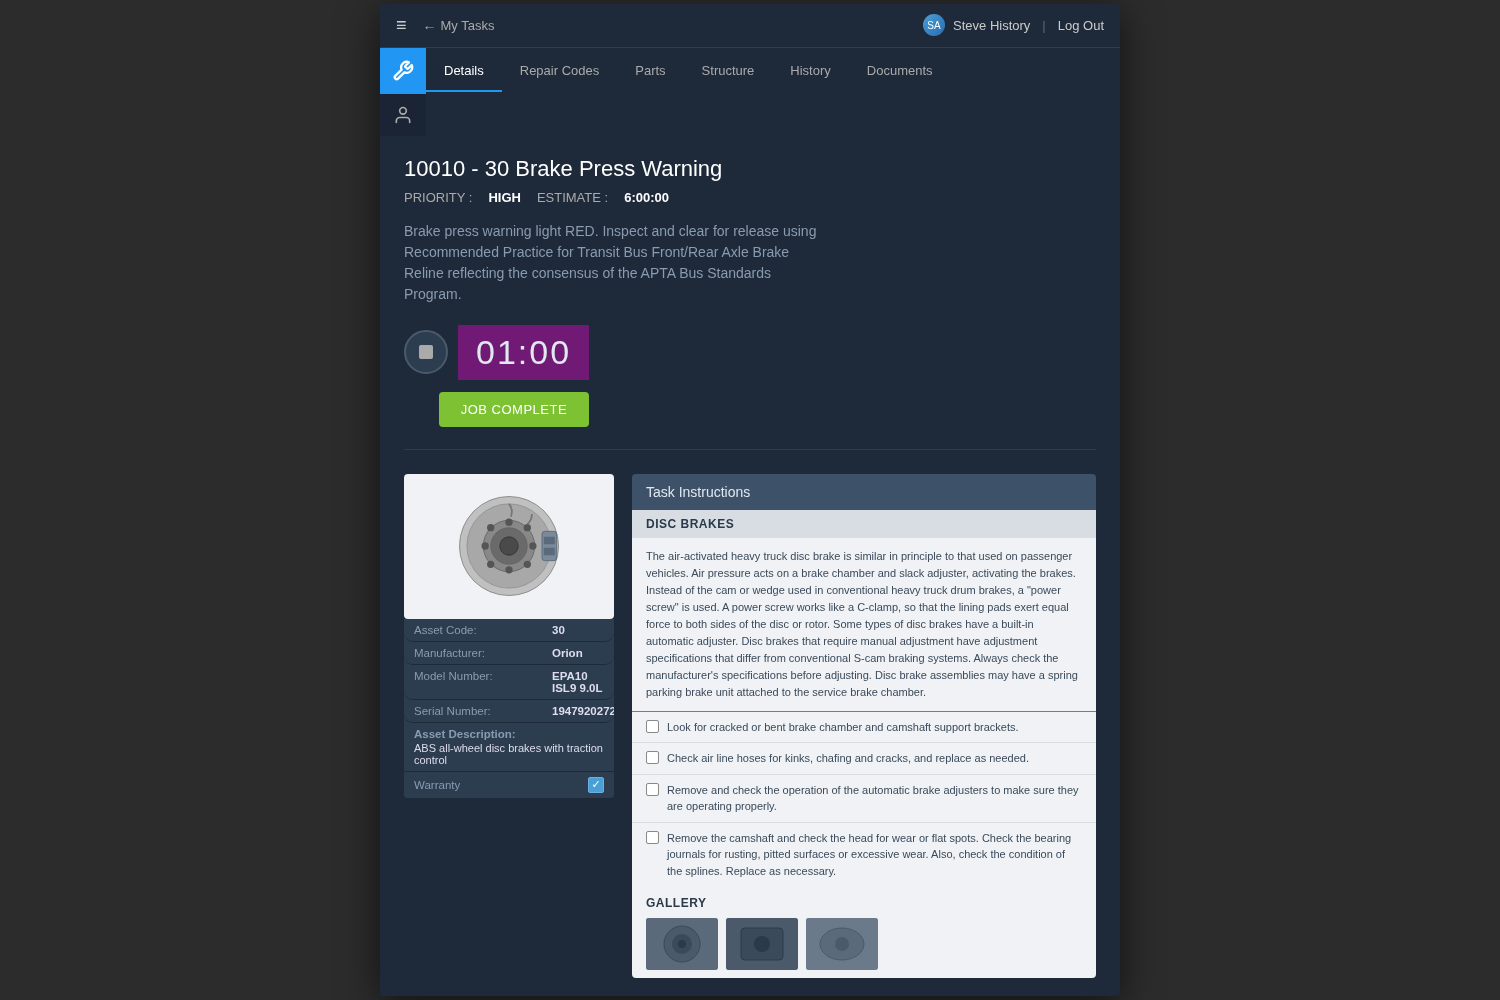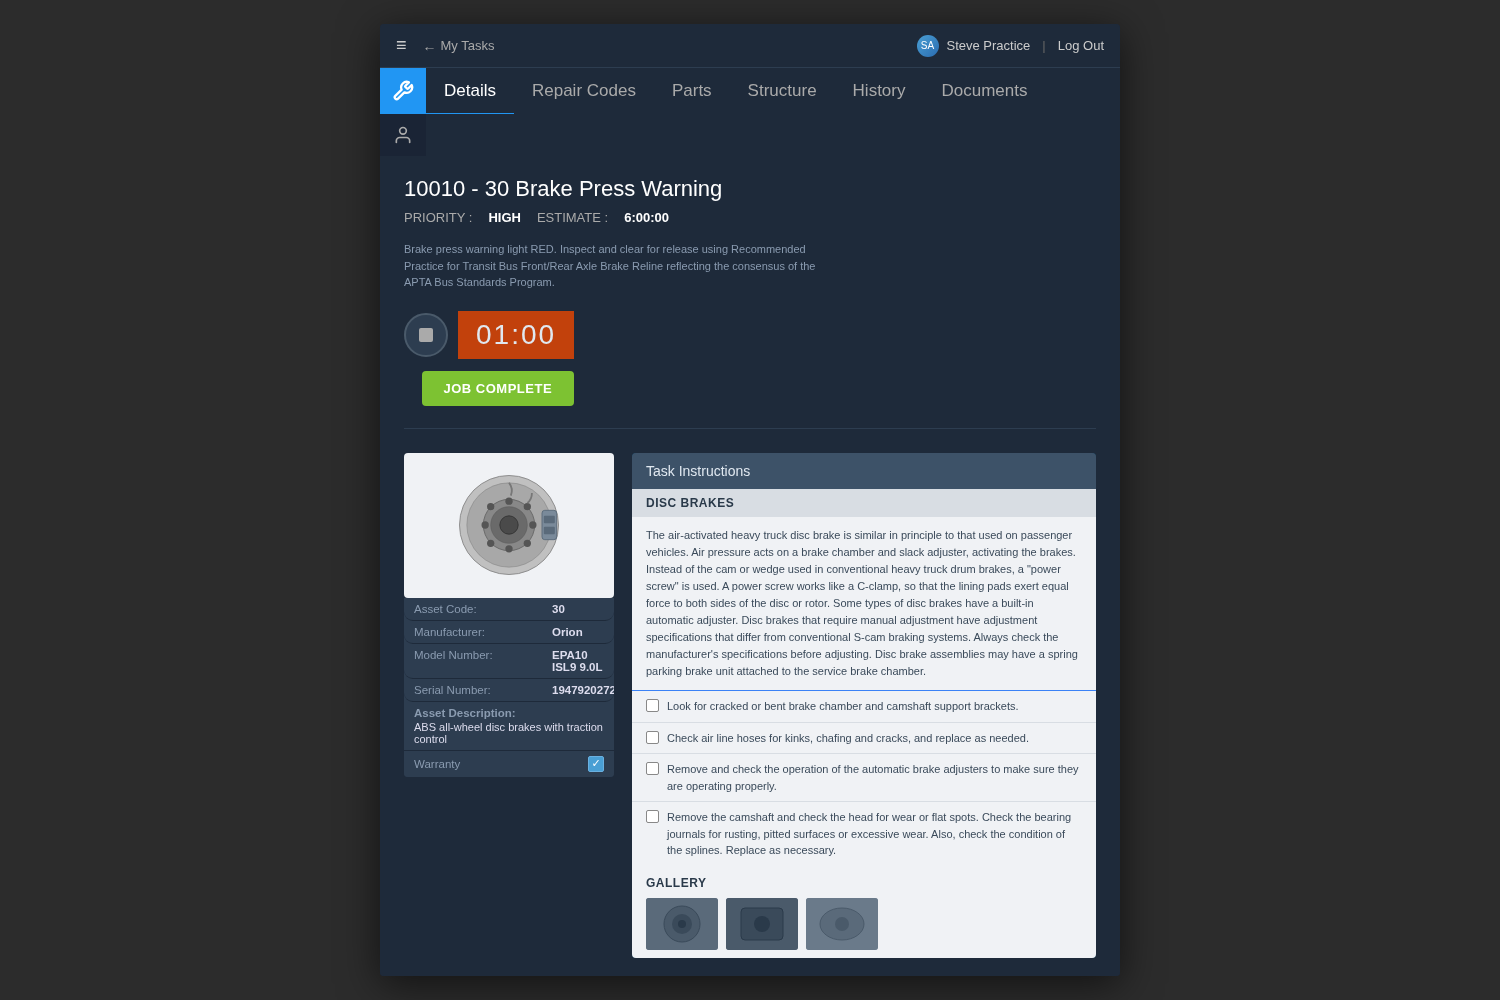--- a/index.html
+++ b/index.html
@@ -80,21 +80,21 @@
       height: 46px;
       background: #2196f3;
       display: flex;
       align-items: center;
       justify-content: center;
       flex-shrink: 0;
     }
     .sidebar-icon svg { width: 22px; height: 22px; }
     .tab-item {
       padding: 12px 18px;
-      font-size: 17px;
+      font-size: 13px;
       color: #aaa;
       cursor: pointer;
       border-bottom: 2px solid transparent;
       margin-bottom: -2px;
       white-space: nowrap;
     }
     .tab-item.active {
       color: #fff;
       border-bottom: 2px solid #2196f3;
     }
@@ -129,21 +129,21 @@
     .job-meta {
       display: flex;
       align-items: center;
       gap: 16px;
       font-size: 13px;
       color: #aaa;
       margin-bottom: 16px;
     }
     .job-meta strong { color: #fff; font-weight: 700; }
     .job-description {
-      font-size: 11px;
+      font-size: 14px;
       color: #8a9bb0;
       line-height: 1.5;
       max-width: 420px;
     }
     .job-header-right {
       display: flex;
       flex-direction: column;
       align-items: flex-end;
       gap: 12px;
       flex-shrink: 0;
@@ -160,35 +160,35 @@
       border: 2px solid #4a5a6a;
       display: flex; align-items: center; justify-content: center;
       cursor: pointer;
     }
     .stop-btn .stop-square {
       width: 14px; height: 14px;
       background: #aaa;
       border-radius: 2px;
     }
     .timer-display {
-      background: #c2410c;
+      background: #701a75;
       color: #e0e8f0;
-      font-size: 28px;
+      font-size: 34px;
       font-weight: 300;
       padding: 8px 18px;
       border-radius: 0;
       letter-spacing: 2px;
       min-width: 110px;
       text-align: center;
     }
     .job-complete-btn {
       background: #7dc232;
       color: #fff;
       font-size: 13px;
-      font-weight: 700;
+      font-weight: 400;
       padding: 10px 22px;
       border: none;
       border-radius: 4px;
       cursor: pointer;
       letter-spacing: 0.5px;
       text-transform: uppercase;
     }
     .divider-line-inner {
       height: 1px;
       background: #2d3d50;
@@ -367,21 +367,21 @@
 <div class="app-container">
 
   <div class="top-bar">
     <span class="top-bar-menu">≡</span>
     <div class="top-bar-back">
       <span class="arrow">←</span>
       <span>My Tasks</span>
     </div>
     <div class="top-bar-user">
       <div class="avatar">SA</div>
-      <span>Steve Practice</span>
+      <span>Steve History</span>
       <span class="separator">|</span>
       <span class="logout-link">Log Out</span>
     </div>
   </div>
 
   <div style="display:flex; background:#1e2a3a;">
     <div class="sidebar-icon">
       <svg viewBox="0 0 24 24" fill="none" stroke="white" stroke-width="2.5" stroke-linecap="round" stroke-linejoin="round">
         <path d="M14.7 6.3a1 1 0 0 0 0 1.4l1.6 1.6a1 1 0 0 0 1.4 0l3.77-3.77a6 6 0 0 1-7.94 7.94l-6.91 6.91a2.12 2.12 0 0 1-3-3l6.91-6.91a6 6 0 0 1 7.94-7.94l-3.76 3.76z"></path>
       </svg>

